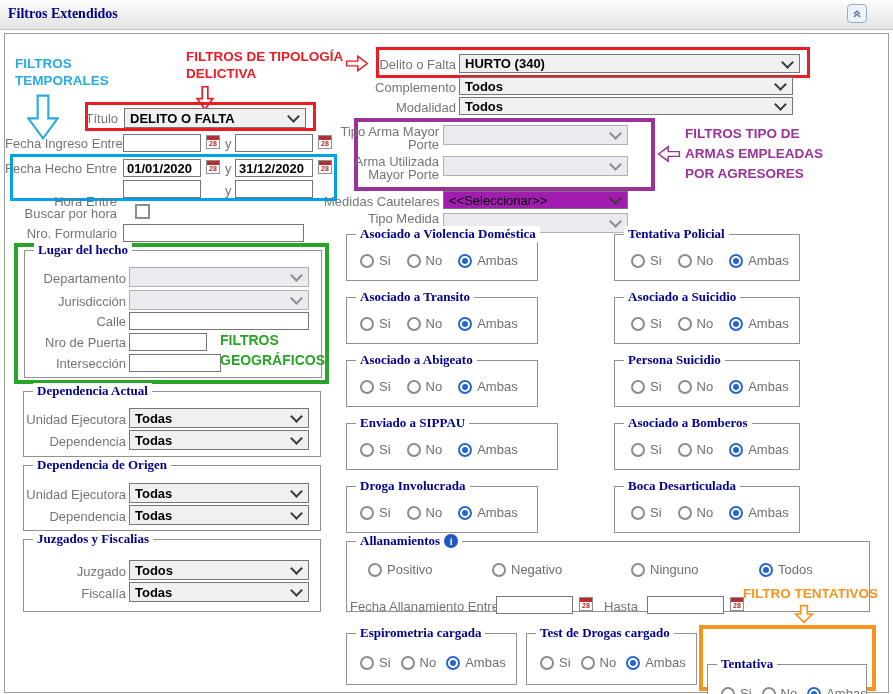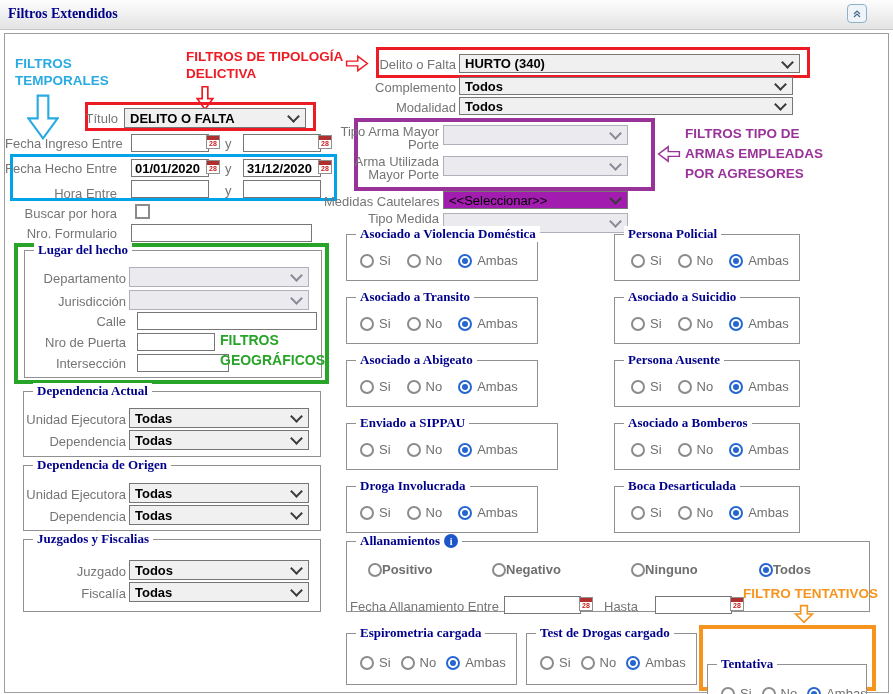--- a/index.html
+++ b/index.html
@@ -22,41 +22,41 @@
   .sel{position:absolute;background:#f0f0f0;border:1px solid #767676;box-sizing:border-box;
        font-size:13px;font-weight:bold;color:#000;display:flex;align-items:center;
        padding:0 18px 0 5px;white-space:nowrap;overflow:hidden;cursor:default;}
   .sel .chev{position:absolute;right:7px;top:50%;margin-top:-6px;width:7px;height:7px;
        border-right:2px solid #3b3b3b;border-bottom:2px solid #3b3b3b;transform:rotate(45deg);}
   .sel.dis{background:#eaeaef;border-color:#b0b0ba;}
   .sel.dis .chev{border-color:#8a8a96;}
   .sel.rw{font-weight:normal;background:#a21caf;}
   .inp{position:absolute;background:#fff;border:1px solid #767676;box-sizing:border-box;
        font-family:"Liberation Sans", sans-serif;font-size:13px;font-weight:bold;color:#000;
-       padding:0 3px;height:18px;margin-left:8px;}
+       padding:0 3px;height:18px;}
   .cb{position:absolute;width:15px;height:15px;border:2px solid #8b8b8b;background:#fff;box-sizing:border-box;}
   .cal{position:absolute;width:14px;height:14px;border:1px solid #909090;background:#fff;box-sizing:border-box;cursor:pointer;}
   .cal::before{content:"";position:absolute;left:0;top:0;right:0;height:4px;background:#b03030;}
   .cal::after{content:"28";position:absolute;left:0;right:0;top:4px;text-align:center;
        font-size:7px;font-weight:bold;color:#c22222;line-height:8px;}
   
   .fs{position:absolute;border:1px solid #919191;box-sizing:border-box;background:#fff;}
   .leg{position:absolute;top:-9px;left:9px;background:#fff;padding:0 4px;color:#00008B;
        font-family:"Liberation Serif", serif;font-weight:bold;font-size:13px;white-space:nowrap;display:flex;align-items:center;gap:4px;}
   .info{width:14px;height:14px;border-radius:50%;background:#1d56c8;color:#fff;display:inline-flex;
        align-items:center;justify-content:center;font-size:10px;font-weight:bold;
        font-family:"Liberation Serif", serif;cursor:pointer;}
   
   .opts{position:absolute;display:flex;align-items:center;gap:16px;}
   .opt{display:flex;align-items:center;gap:5px;color:#6f6f6f;font-size:13px;white-space:nowrap;cursor:pointer;}
   .rb{width:14px;height:14px;border:2px solid #8b8b8b;border-radius:50%;background:#fff;
       box-sizing:border-box;position:relative;flex:0 0 auto;}
   .rb.on{border-color:#2566d0;}
   .rb.on::after{content:"";position:absolute;left:2px;top:2px;right:2px;bottom:2px;border-radius:50%;background:#2566d0;}
-  .optabs{position:absolute;display:flex;align-items:center;color:#6f6f6f;font-size:13px;white-space:nowrap;cursor:pointer;font-weight:bold;}
+  .optabs{position:absolute;display:flex;align-items:center;gap:5px;color:#6f6f6f;font-size:13px;white-space:nowrap;cursor:pointer;}
   
   .ann{position:absolute;font-weight:bold;font-size:13.5px;white-space:nowrap;pointer-events:none;line-height:17px;}
   .annbox{position:absolute;pointer-events:none;box-sizing:border-box;}
   .arrow{position:absolute;pointer-events:none;}
 </style>
 </head>
 <body>
 
 <div class="hdr">
   <span class="hdr-title">Filtros Extendidos</span>
@@ -103,21 +103,21 @@
 
   <div class="annbox" style="left:5px;top:120px;width:327px;height:47px;border:3px solid #00A2E8;"></div>
 
   <div class="lbl" style="left:0px;top:127px;width:112px;">Fecha Hecho Entre</div>
   <input class="inp" style="left: 118px; top: 125px; width: 78px;" value="01/01/2020">
   <span class="cal" style="left:201px;top:126px;"></span>
   <span class="sep" style="left:220px;top:127px;">y</span>
   <input class="inp" style="left: 230px; top: 125px; width: 78px;" value="31/12/2020">
   <span class="cal" style="left:313px;top:126px;"></span>
 
-  <div class="lbl" style="left:0px;top:152px;width:112px;">Hora Entre</div>
+  <div class="lbl" style="left:0px;top:160px;width:112px;">Hora Entre</div>
   <input class="inp" style="left: 118px; top: 146px; width: 78px;">
   <span class="sep" style="left:220px;top:149px;">y</span>
   <input class="inp" style="left: 230px; top: 146px; width: 78px;">
 
   <div class="lbl" style="left:0px;top:172px;width:112px;">Buscar por hora</div>
   <span class="cb" style="left:130px;top:170px;"></span>
 
   <div class="lbl" style="left:0px;top:192px;width:112px;">Nro. Formulario</div>
   <input class="inp" style="left: 118px; top: 190px; width: 181px;">
 
@@ -340,21 +340,21 @@
         </span>
       <span class="opt">
           <span class="rb on"></span>
           <span>Ambas</span>
         </span>
     </div>
   </div>
 
   <div class="fs" style="left:609px;top:200px;width:186px;height:47px;">
     <span class="leg">
-        <span>Persona Policial</span>
+        <span>Tentativa Policial</span>
       </span>
     <div class="opts" style="left:16px;top:18px;">
       <span class="opt">
           <span class="rb"></span>
           <span>Si</span>
         </span>
       <span class="opt">
           <span class="rb"></span>
           <span>No</span>
         </span>
@@ -378,21 +378,21 @@
           <span>No</span>
         </span>
       <span class="opt">
           <span class="rb on"></span>
           <span>Ambas</span>
         </span>
     </div>
   </div>
   <div class="fs" style="left:609px;top:326px;width:186px;height:47px;">
     <span class="leg">
-        <span>Persona Ausente</span>
+        <span>Persona Suicidio</span>
       </span>
     <div class="opts" style="left:16px;top:18px;">
       <span class="opt">
           <span class="rb"></span>
           <span>Si</span>
         </span>
       <span class="opt">
           <span class="rb"></span>
           <span>No</span>
         </span>

